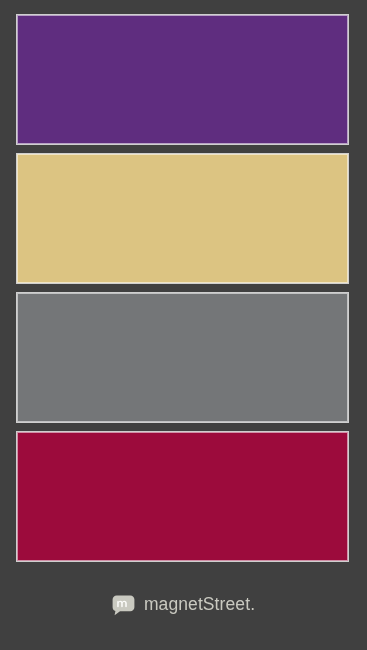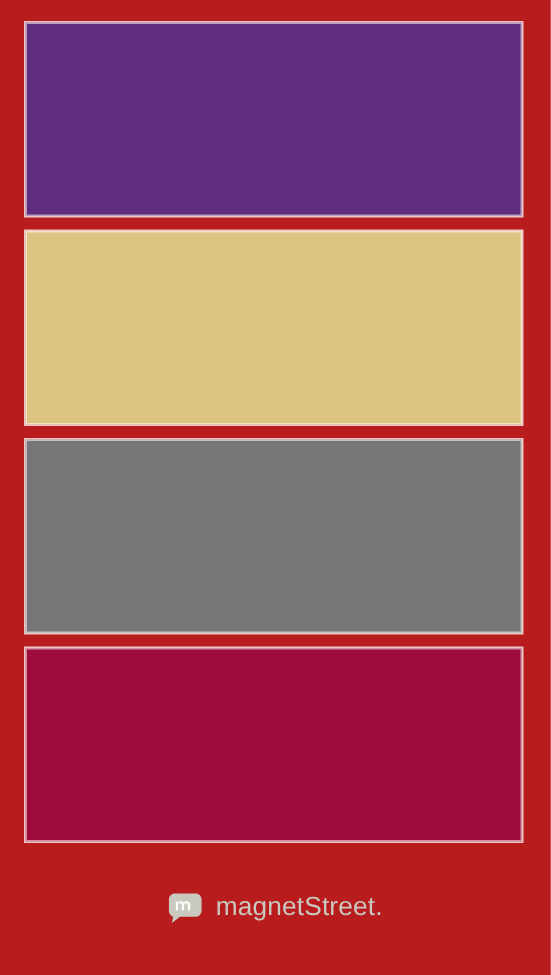--- a/index.html
+++ b/index.html
@@ -85,21 +85,21 @@
     letter-spacing: 0.1px;
     color: #c9c9c0;
     line-height: 1;
     white-space: nowrap;
     font-weight: 400;
   }
 </style>
 </head>
 <body style="background: rgb(251, 251, 249);">
 
-<div id="palette-page" style="background: #b91c1c;">
+<div id="palette-page" style="background: #404040;">
 
   <div id="swatch-stack">
     <div class="swatch" title="Plum Purple #5f2d7f" style="background-color: rgb(95, 45, 127);"></div>
     <div class="swatch" title="Soft Gold #dcc482" style="background-color: rgb(220, 196, 130);"></div>
     <div class="swatch" title="Charcoal Gray #747678" style="background-color: rgb(116, 118, 120);"></div>
     <div class="swatch" title="Crimson Burgundy #9c0b3c" style="background-color: rgb(156, 11, 60);"></div>
   </div>
 
   <div id="footer-logo">
     <svg id="logo-mark" viewBox="0 0 23 21" aria-hidden="true">

